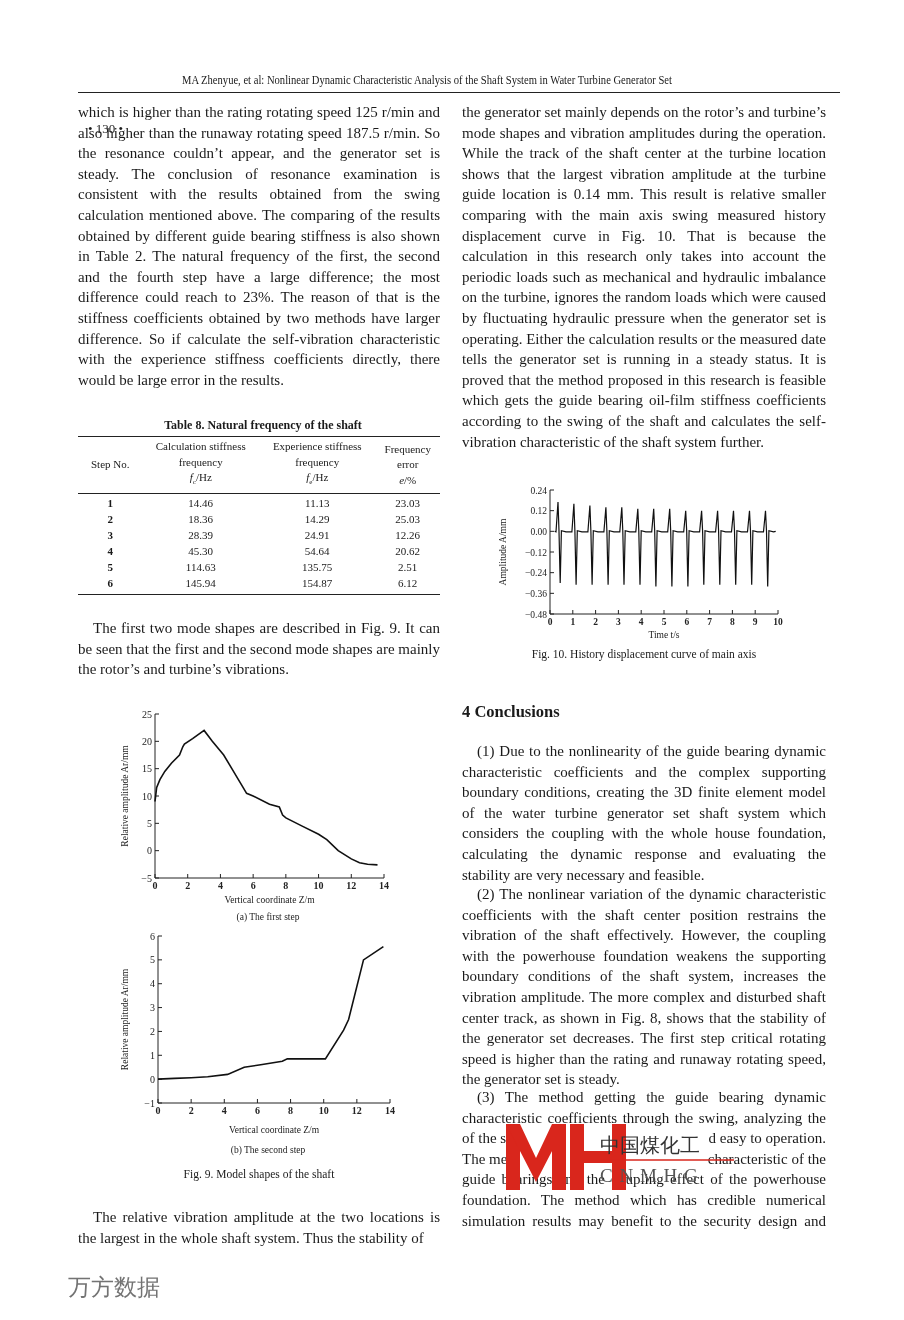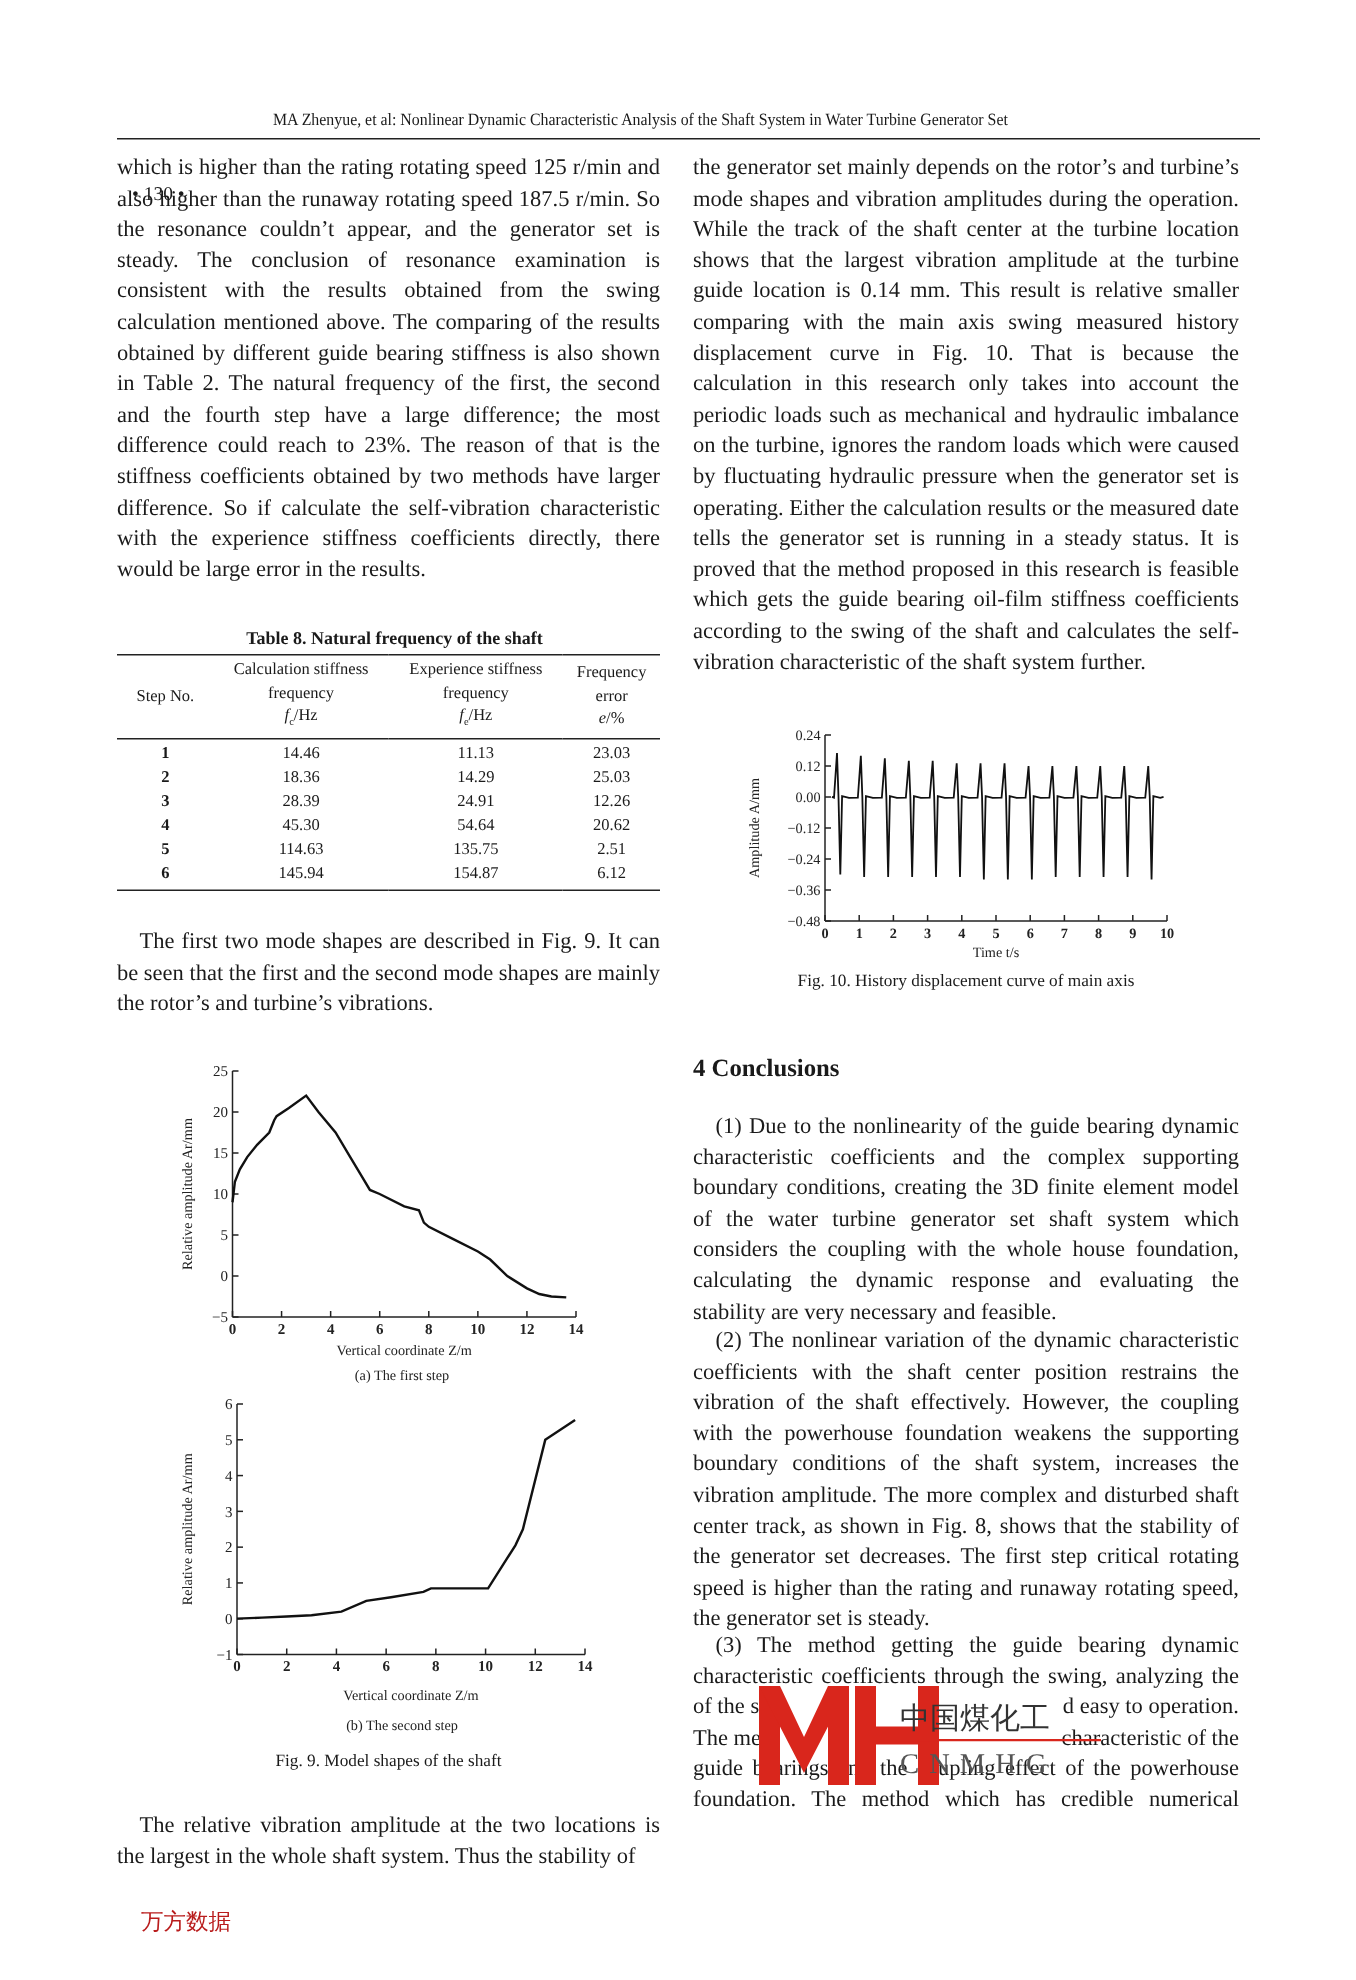--- a/index.html
+++ b/index.html
@@ -16,21 +16,21 @@
   table.tbl { position: absolute; left: 78px; top: 436px; width: 362px; border-collapse: collapse; font-size: 11px; line-height: 15.5px; }
   table.tbl thead tr:first-child th { border-top: 1.5px solid #222; }
   table.tbl thead th { font-weight: normal; text-align: center; vertical-align: middle; padding: 2px 0; border-bottom: 1px solid #222; }
   table.tbl tbody td { text-align: center; padding: 0; height: 16px; }
   table.tbl tbody tr:first-child td { padding-top: 2px; }
   table.tbl tbody tr:last-child td { border-bottom: 1.5px solid #222; padding-bottom: 2px; }
   .stepno { font-weight: bold; }
   svg text { font-family: "Liberation Serif", serif; }
   .cap { position: absolute; text-align: center; font-size: 11.5px; }
   .section-h { left: 462px; top: 702px; font-weight: bold; font-size: 16.5px; text-align: right; }
-  .footer-cn { left: 94px; top: 1272px; font-family: "DejaVu Sans", sans-serif; font-size: 15px; color: #b91c1c; }
+  .footer-cn { left: 68px; top: 1272px; font-family: "DejaVu Sans", sans-serif; font-size: 23px; color: #737373; }
 </style>
 </head>
 <body>
 
 <div class="abs header">
   <span class="pg">• 130 •</span>
   <span class="ttl">MA Zhenyue, et al: Nonlinear Dynamic Characteristic Analysis of the Shaft System in Water Turbine Generator Set</span>
 </div>
 
 <div class="col" style="left:78px; top:102px; width:362px;">
@@ -266,20 +266,21 @@
   <div style="position:relative; height:20.6px;">
     <span style="position:absolute; left:0;">of the s</span>
     <span style="position:absolute; right:0;">d easy to operation.</span>
   </div>
   <div style="position:relative; height:20.6px;">
     <span style="position:absolute; left:0;">The me</span>
     <span style="position:absolute; right:0;">characteristic of the</span>
   </div>
   <div style="text-align:justify; text-align-last:justify;">guide bearings and the coupling effect of the powerhouse</div>
   <div style="text-align:justify; text-align-last:justify;">foundation. The method which has credible numerical</div>
+  <div style="text-align:justify; text-align-last:justify;">simulation results may benefit to the security design and</div>
 </div>
 
 <svg class="abs" style="left:500px; top:1124px;" width="240" height="66">
   <rect x="0" y="0" width="240" height="66" fill="none"></rect>
   <g id="wm-mh" fill="#d9261c">
 
     <rect x="6" y="0" width="14" height="66"></rect>
     <polygon points="6,0 20,0 36,34 52,0 66,0 36,58"></polygon>
     <rect x="52" y="0" width="14" height="66"></rect>
 

